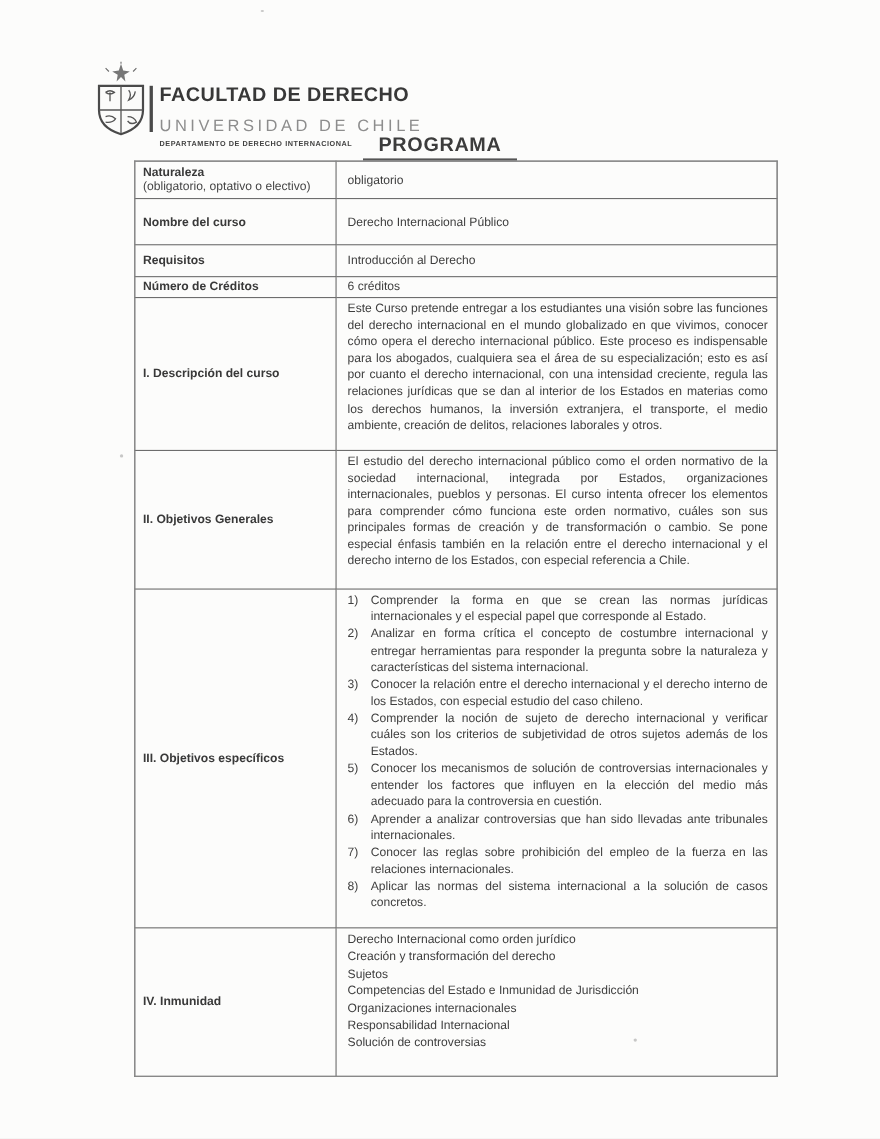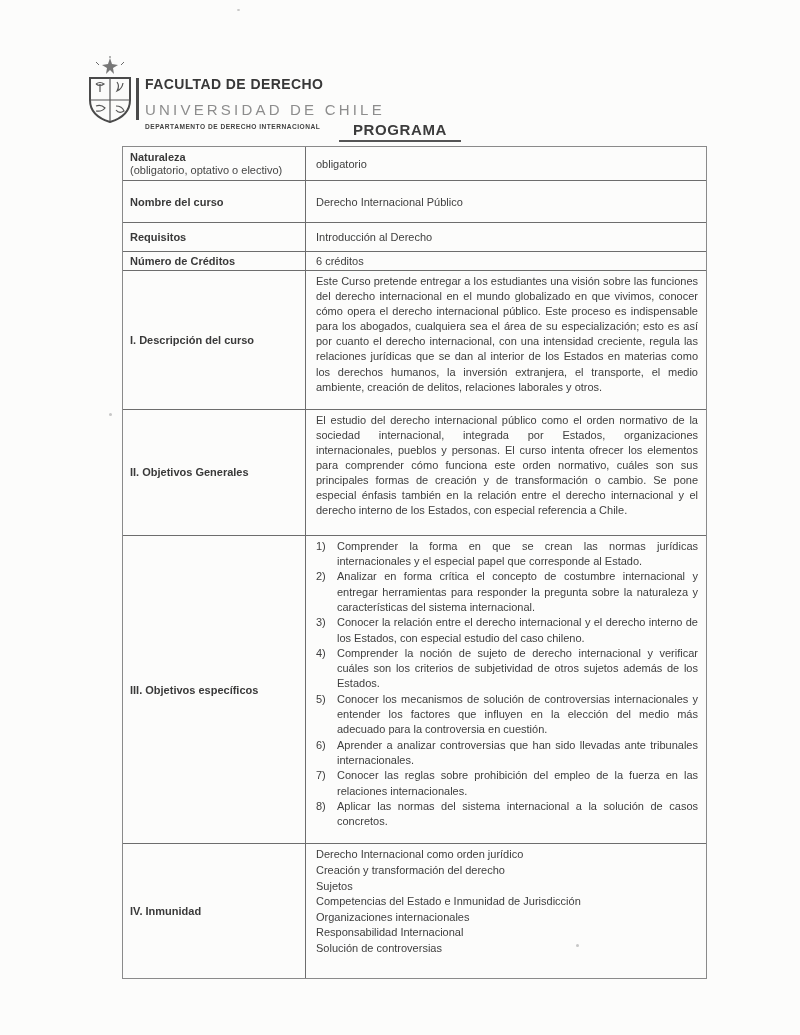--- a/index.html
+++ b/index.html
@@ -14,28 +14,28 @@
     width:800px;height:1035px;
     background:#fcfcfb;
     overflow:hidden;
     color:#3e3e3e;
   }
   
   .letterhead{position:absolute;left:86px;top:56px;display:flex;align-items:flex-start;}
   .crest{width:48px;height:68px;flex:none;}
   .lh-bar{width:3px;height:42px;background:#4a4a4a;margin:22px 6px 0 2px;flex:none;}
   .lh-text{margin-top:20px;white-space:nowrap;}
-  .lh-faculty{font-size:14px;font-weight:bold;color:#383838;letter-spacing:.4px;}
+  .lh-faculty{font-size:18px;font-weight:bold;color:#383838;letter-spacing:.4px;}
   .lh-univ{font-size:15px;color:#8d8d8d;letter-spacing:3.2px;margin-top:9px;}
   .lh-dept{font-size:6.6px;font-weight:bold;color:#424242;letter-spacing:.5px;margin-top:5px;}
   
   .title-wrap{position:absolute;left:0;top:121px;width:800px;text-align:center;}
   .title{
     display:inline-block;
-    font-size:15px;font-weight:bold;color:#3c3c3c;
+    font-size:18px;font-weight:bold;color:#3c3c3c;
     letter-spacing:.6px;
     border-bottom:2px solid #555;
     padding:0 14px 2px 14px;
   }
   
   .program-table{
     position:absolute;left:122px;top:146px;
     width:584px;
     border-collapse:collapse;table-layout:fixed;
   }

